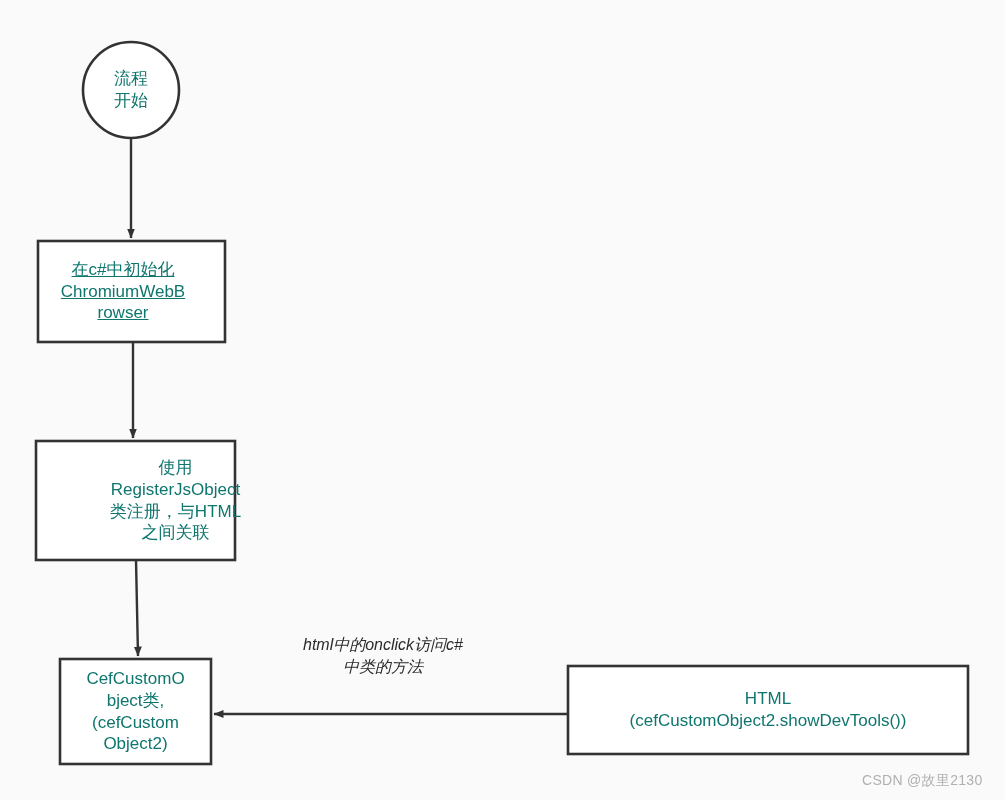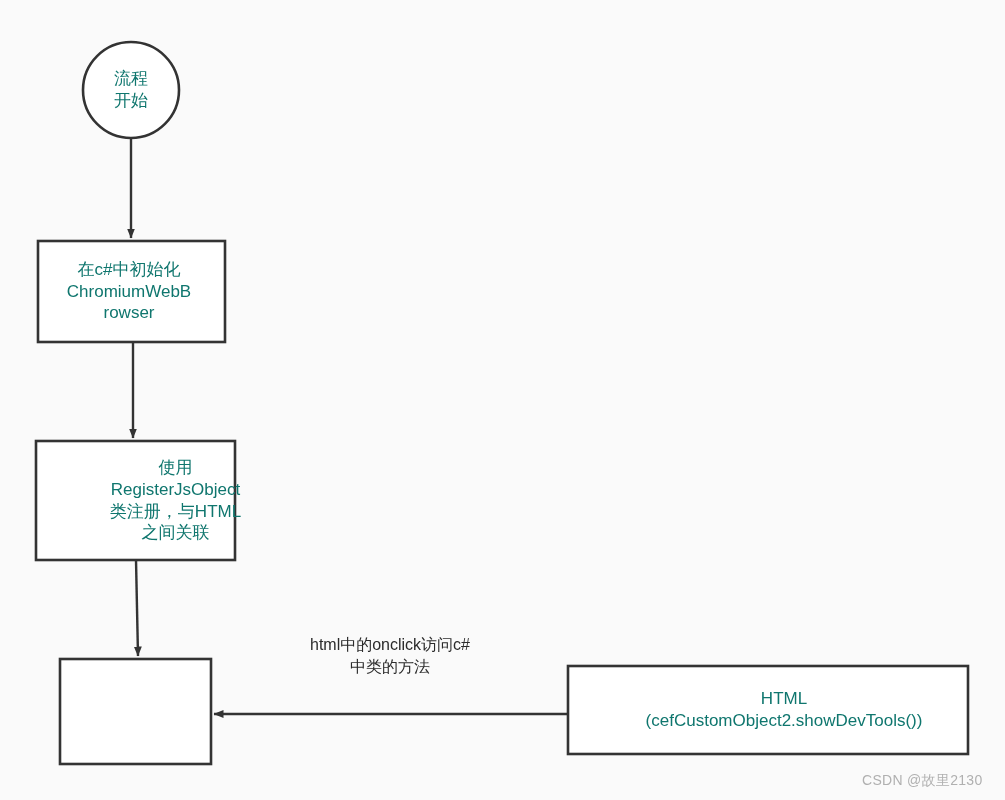--- a/index.html
+++ b/index.html
@@ -86,31 +86,35 @@
     <line x1="133" y1="342" x2="133" y2="438" stroke="#333333" stroke-width="2.4" marker-end="url(#arrowhead)"></line>
 
     <line x1="136" y1="560" x2="138" y2="656" stroke="#333333" stroke-width="2.4" marker-end="url(#arrowhead)"></line>
 
     <line x1="568" y1="714" x2="214" y2="714" stroke="#333333" stroke-width="2.4" marker-end="url(#arrowhead)"></line>
   </svg>
 
   <div class="node-text start-label" style="left:83px; top:42px; width:96px; height:96px;">流程
 开始</div>
 
-  <div class="node-text box-label" style="left:28px; top:241px; width:202px; height:101px;">在c#中初始化
+  <div class="node-text box-label" style="left:22px; top:241px; width:202px; height:101px;text-decoration:underline;">在c#中初始化
 ChromiumWebB
 rowser</div>
 
   <div class="node-text box-label" style="left:36px; top:441px; width:199px; height:119px;padding-left:40px;">使用
 RegisterJsObject
 类注册，与HTML
 之间关联</div>
 
+  <div class="node-text box-label" style="left:60px; top:659px; width:151px; height:105px;">CefCustomO
+bject类,
+(cefCustom
+Object2)</div>
 
-  <div class="node-text box-label" style="left:568px; top:666px; width:400px; height:88px;margin-left:16px;">HTML
+  <div class="node-text box-label" style="left:568px; top:666px; width:400px; height:88px;">HTML
 (cefCustomObject2.showDevTools())</div>
 
-  <div class="edge-label" style="left:263px; top:634px; width:254px;">html中的onclick访问c#
+  <div class="edge-label" style="left:256px; top:634px; width:254px;font-style:italic;">html中的onclick访问c#
 中类的方法</div>
 
   <div class="watermark" style="left:862px; top:772px;">CSDN @故里2130</div>
 
 </div>
 
 </body></html>

